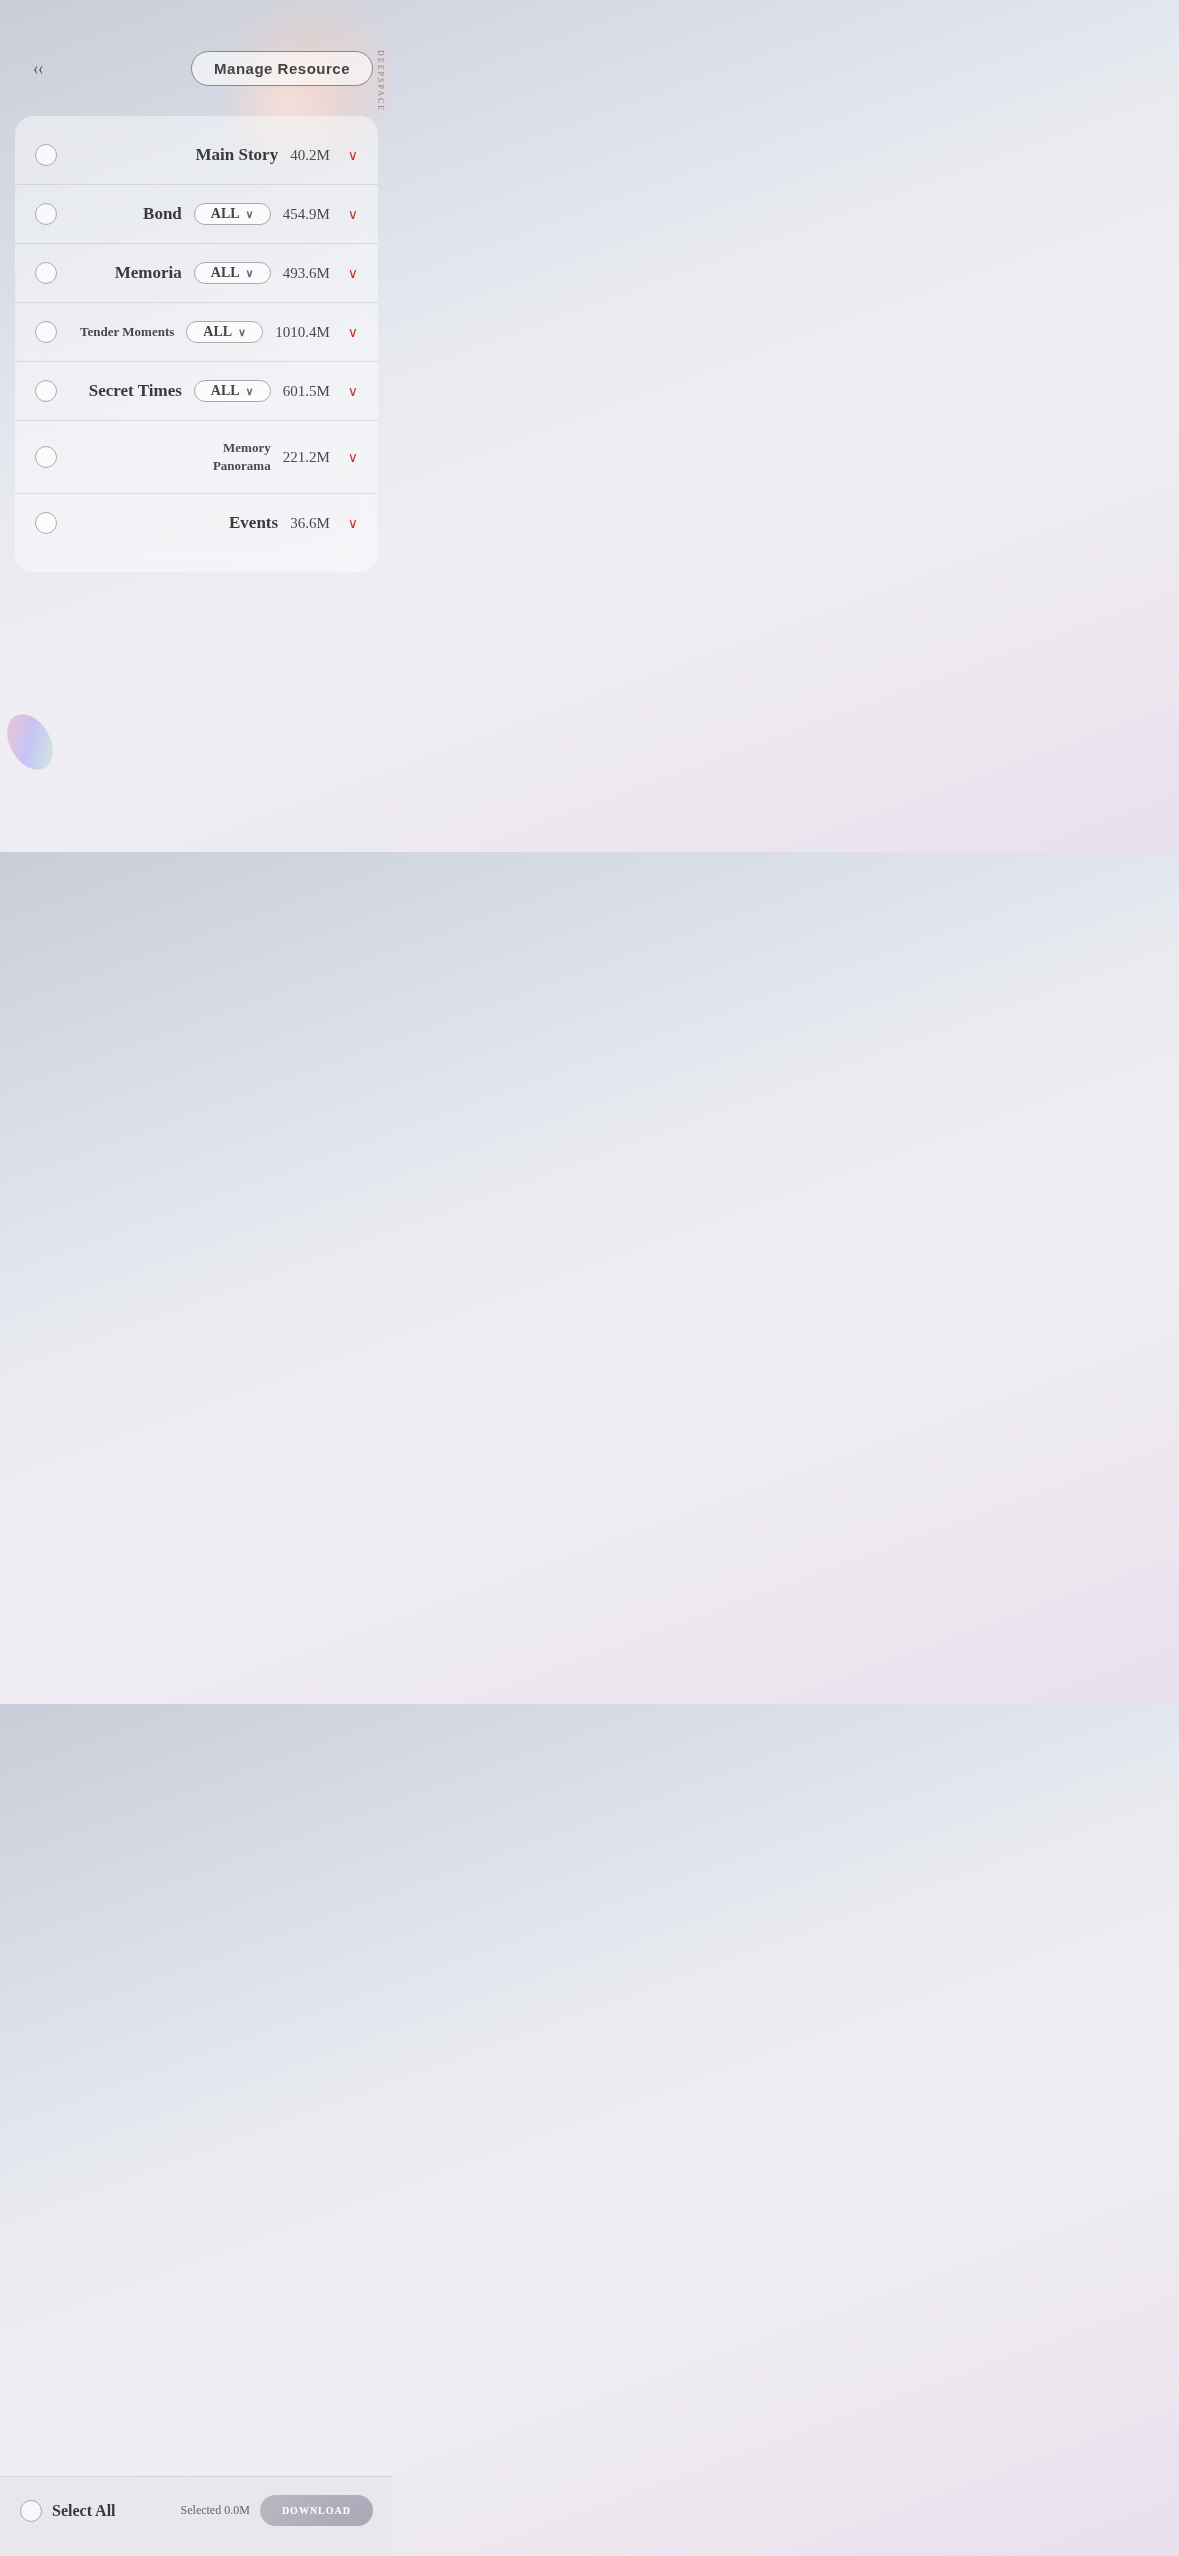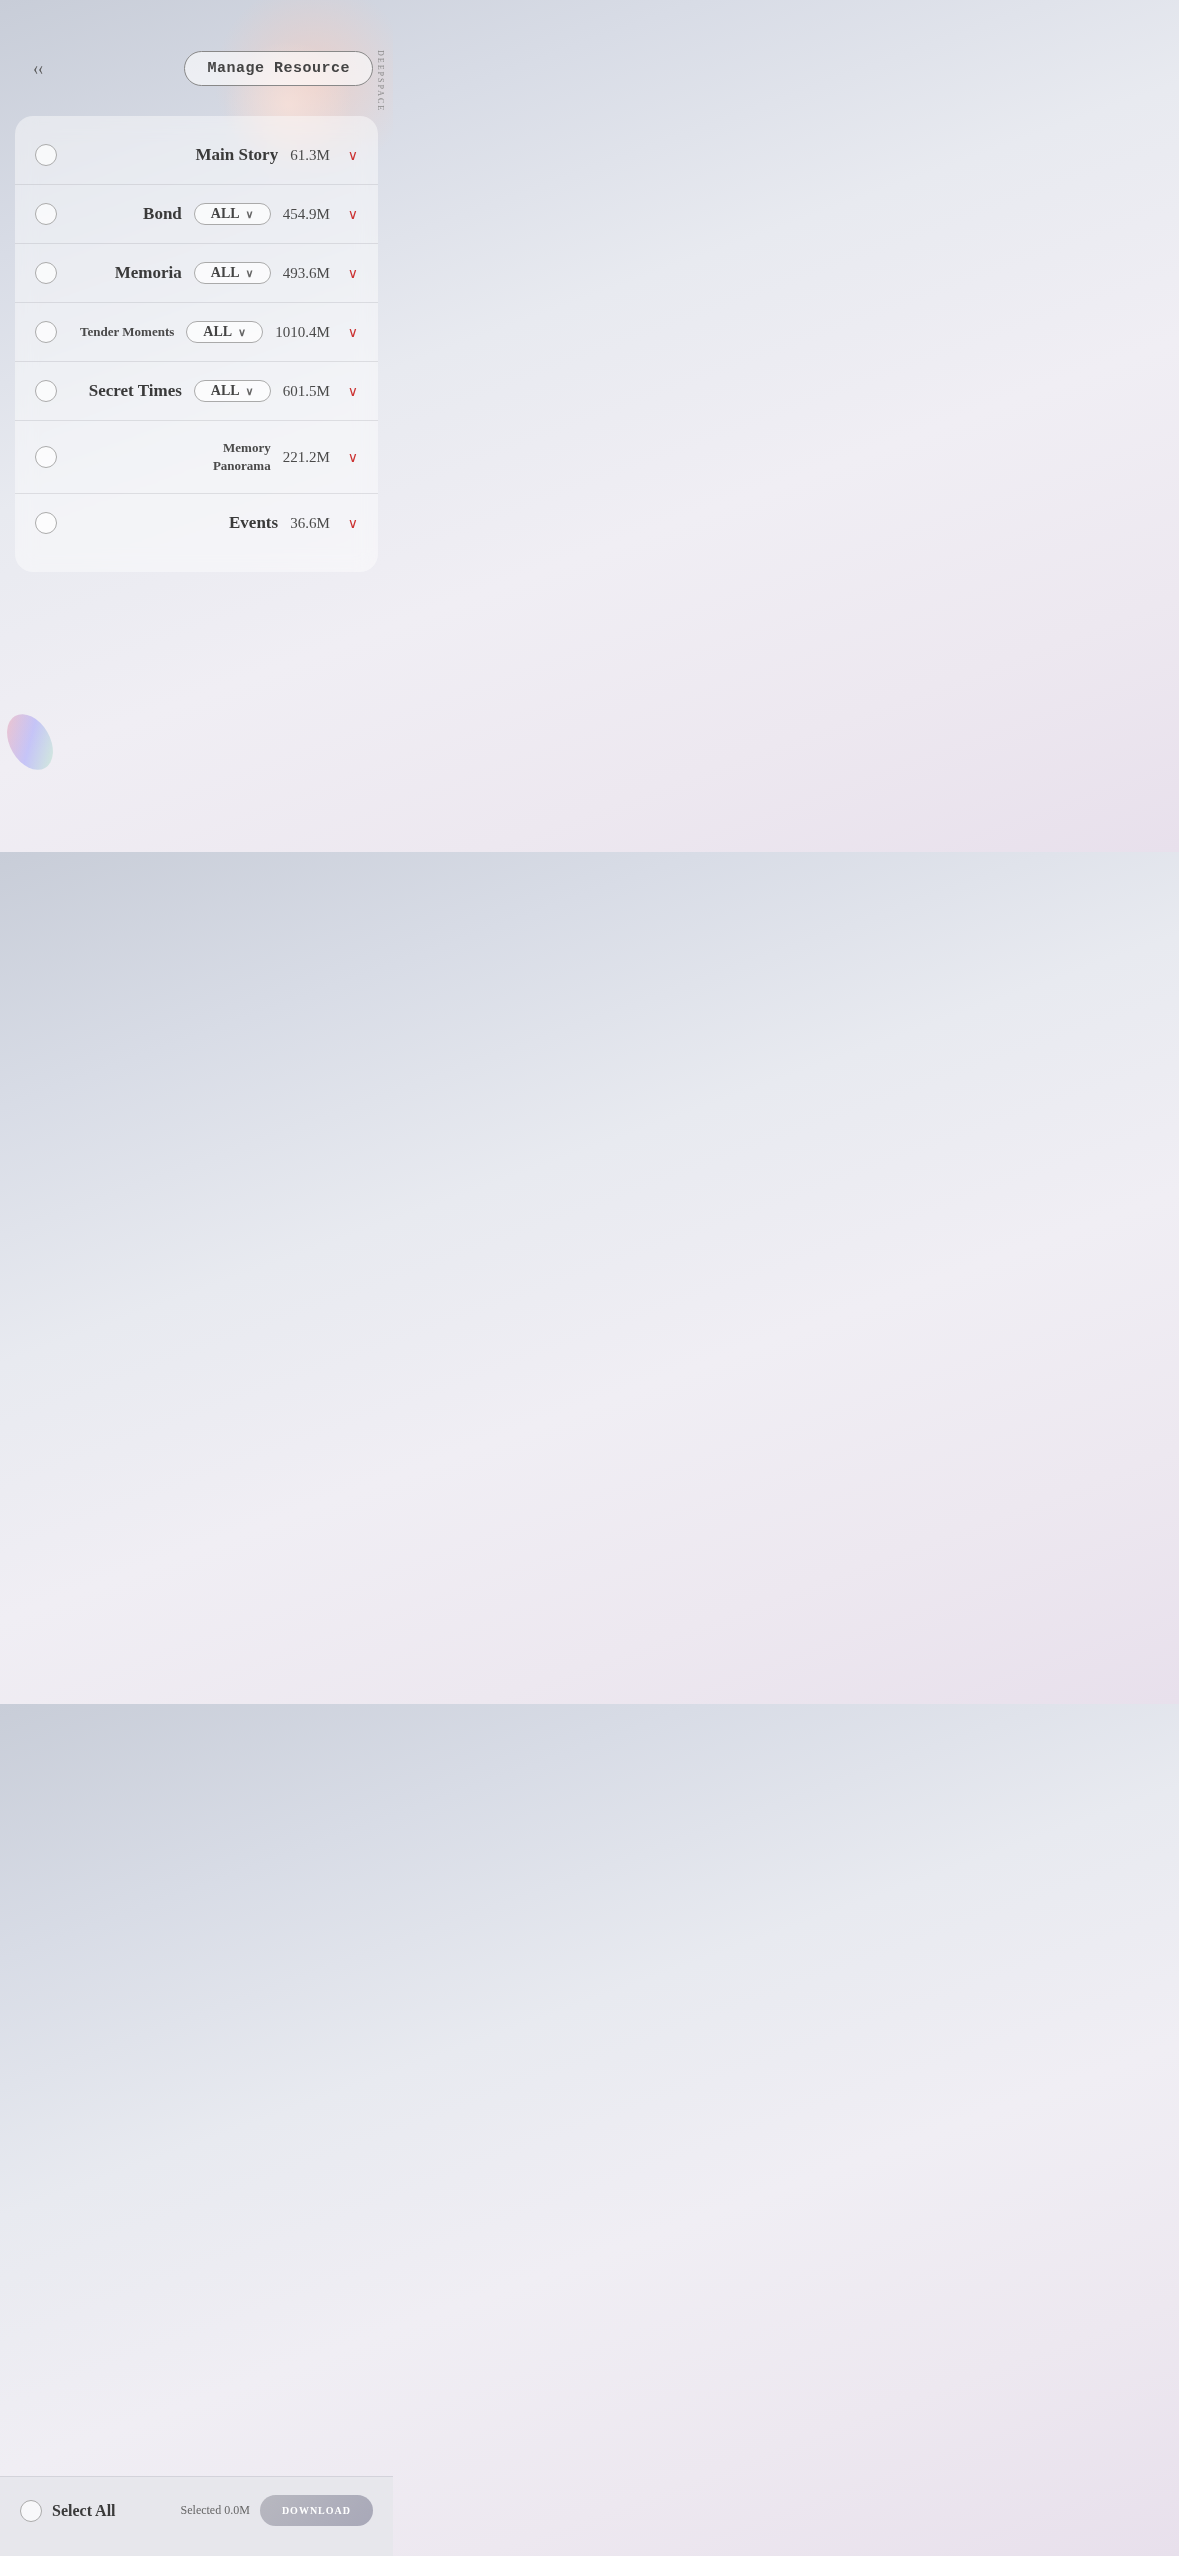--- a/index.html
+++ b/index.html
@@ -71,21 +71,21 @@
       display: inline-block;
     }
 
     .manage-resource-btn {
       border: 1.5px solid #888;
       border-radius: 20px;
       padding: 8px 22px;
       background: rgba(255,255,255,0.6);
       color: #444;
       font-size: 15px;
-      font-family: Liberation Mono, monospace;
+      font-family: Liberation Sans, sans-serif;
       font-weight: 600;
       letter-spacing: 0.5px;
       cursor: pointer;
     }
 
     .deepspace-label {
       position: absolute;
       right: 8px;
       top: 50px;
       writing-mode: vertical-rl;
@@ -257,21 +257,21 @@
   </div>
   <button class="manage-resource-btn">Manage Resource</button>
   <span class="deepspace-label">DEEPSPACE</span>
 </div>
 
 <div class="main-panel">
 
   <div class="resource-row">
     <div class="radio-circle"></div>
     <span class="row-label">Main Story</span>
-    <span class="row-size">61.3M</span>
+    <span class="row-size">40.2M</span>
     <span class="expand-arrow">∨</span>
   </div>
 
   <div class="resource-row">
     <div class="radio-circle"></div>
     <span class="row-label">Bond</span>
     <div class="dropdown-pill">
       <span>ALL</span>
       <span class="dropdown-arrow">∨</span>
     </div>

